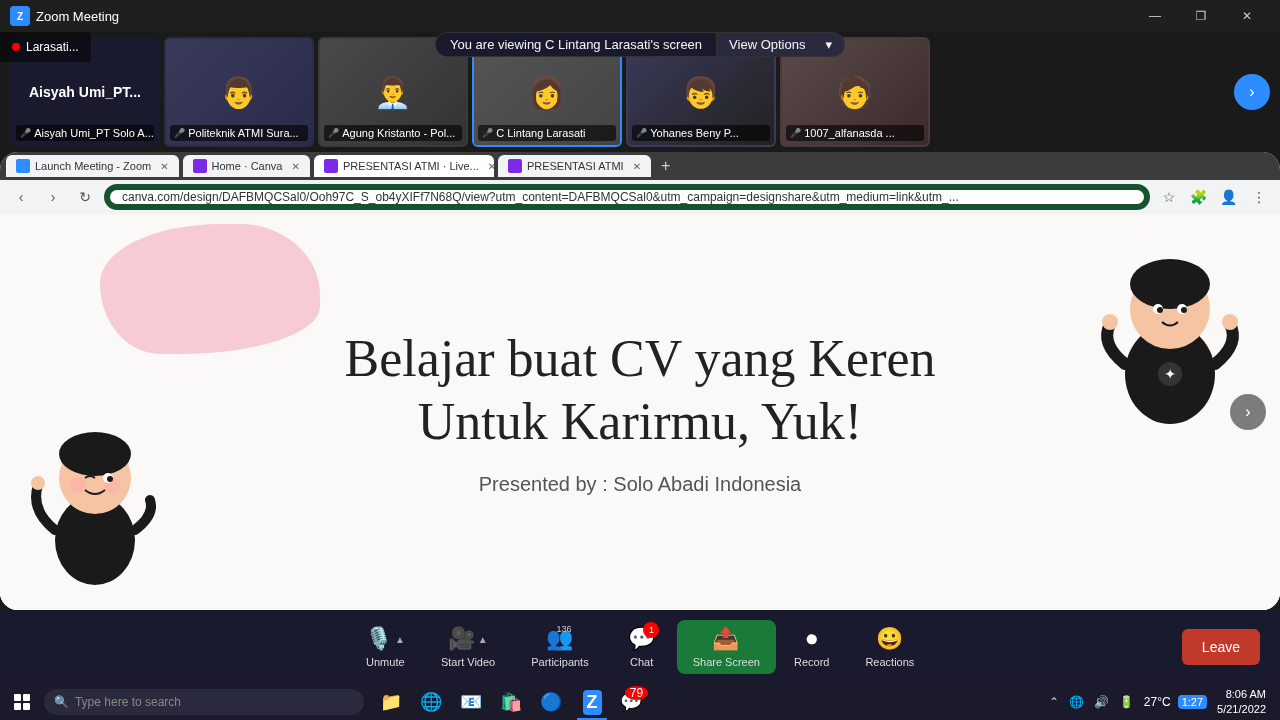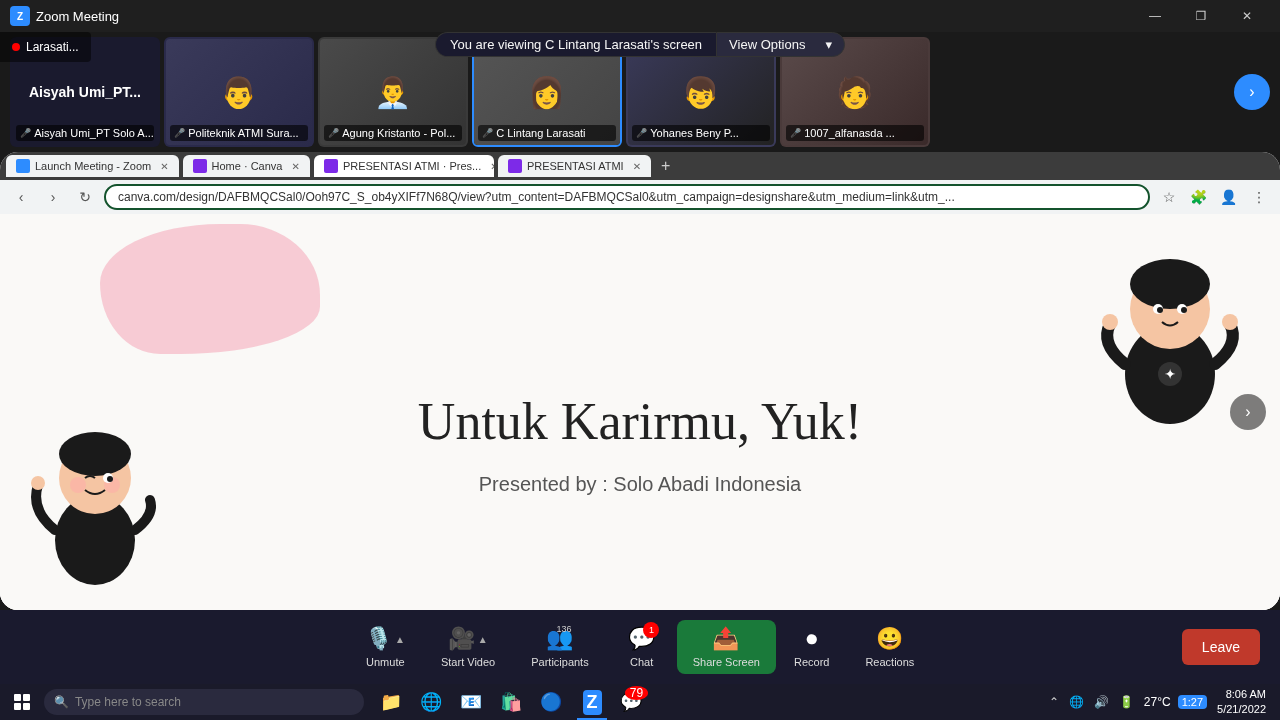--- a/index.html
+++ b/index.html
@@ -279,21 +279,21 @@
       align-items: center;
       justify-content: center;
       color: #555;
       font-size: 14px;
       cursor: pointer;
     }
     .url-bar {
       flex: 1;
       height: 26px;
       background: #fff;
-      border: 2px solid #14532d;
+      border: 6px solid #14532d;
       border-radius: 13px;
       padding: 0 12px;
       font-size: 12px;
       color: #333;
       display: flex;
       align-items: center;
       overflow: hidden;
       white-space: nowrap;
       text-overflow: ellipsis;
     }
@@ -678,21 +678,21 @@
       <span>Launch Meeting - Zoom</span>
       <span class="tab-close">✕</span>
     </div>
     <div class="browser-tab">
       <div class="tab-favicon canva"></div>
       <span>Home · Canva</span>
       <span class="tab-close">✕</span>
     </div>
     <div class="browser-tab active">
       <div class="tab-favicon canva"></div>
-      <span>PRESENTASI ATMI · Pres...</span>
+      <span>PRESENTASI ATMI · Live...</span>
       <span class="tab-close">✕</span>
     </div>
     <div class="browser-tab">
       <div class="tab-favicon canva"></div>
       <span>PRESENTASI ATMI</span>
       <span class="tab-close">✕</span>
     </div>
     <div class="tab-new">+</div>
   </div>
 
@@ -761,21 +761,21 @@
 
           <path d="M 35 120 Q 10 100 18 75" stroke="#1a1a1a" stroke-width="10" fill="none" stroke-linecap="round"></path>
           <circle cx="18" cy="73" r="7" fill="#f5c5a3"></circle>
 
           <path d="M 115 120 Q 135 105 130 90" stroke="#1a1a1a" stroke-width="10" fill="none" stroke-linecap="round"></path>
         </svg>
       </div>
 
       <div style="z-index:4; text-align:center;">
         <div class="slide-title">
-          <br>
+          <span>Belajar buat CV yang Keren</span><br>
           <span>Untuk Karirmu, Yuk!</span>
         </div>
         <div class="slide-subtitle">Presented by : Solo Abadi Indonesia</div>
       </div>
 
     </div>
 
     <div class="slide-next-btn">›</div>
   </div>
 </div>

